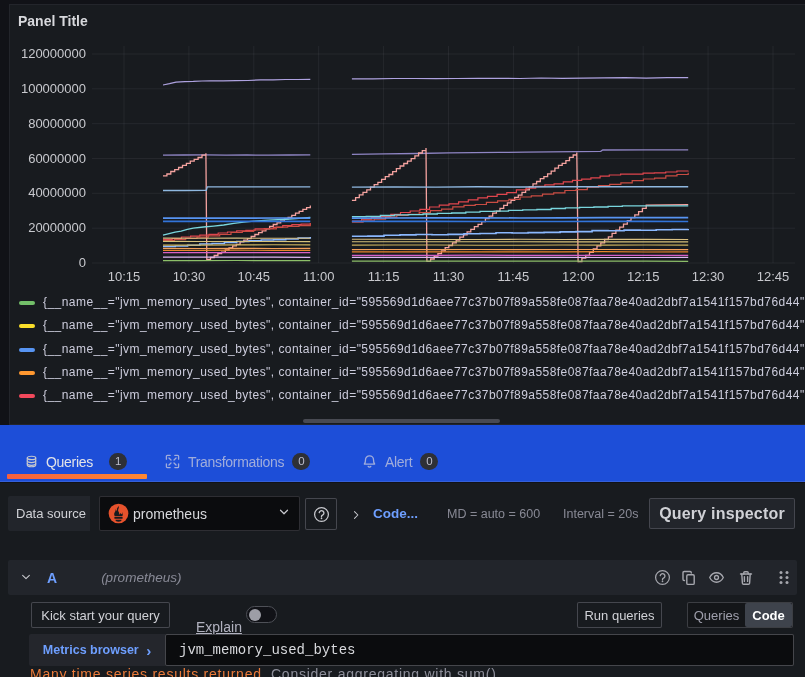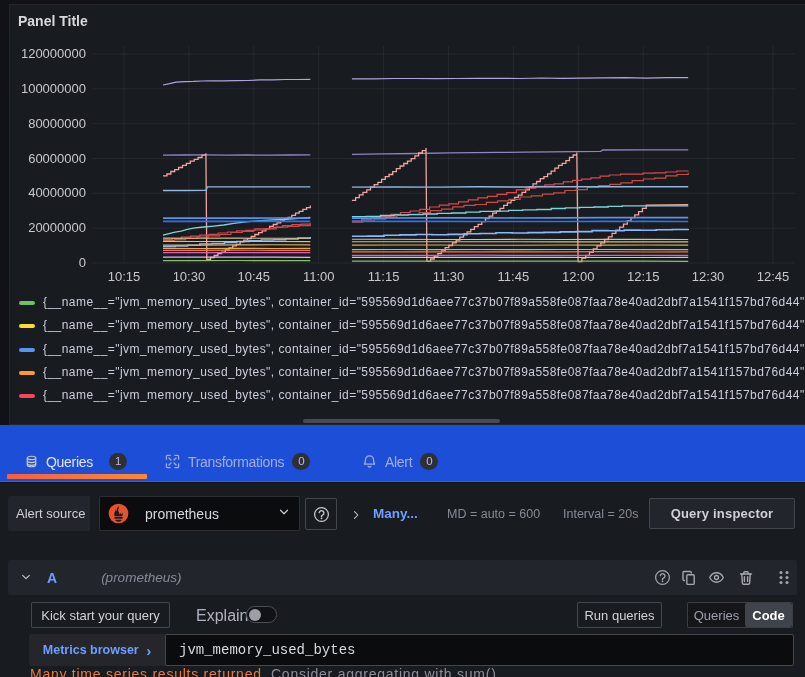--- a/index.html
+++ b/index.html
@@ -33,53 +33,53 @@
     background:linear-gradient(90deg,#f55f3e 0%,#ff8833 100%); border-radius:1px; }
 
   
   .lower { left:0; top:483px; width:805px; height:194px; background:#181b1f; }
 
   .dslabel { left:8px; top:13px; width:82px; height:35px; background:#22252b;
     border-radius:2px 0 0 2px; font-size:13px; font-weight:500; color:#d0d1d6;
     display:flex; align-items:center; padding-left:8px; }
   .dsselect { left:99px; top:13px; width:201px; height:35px; background:#0b0c0e;
     border:1px solid rgba(204,204,220,0.18); border-radius:2px; display:flex;
-    align-items:center; padding:0 8px; gap:16px; font-size:14px; color:#d8d9dd; }
+    align-items:center; padding:0 8px; gap:4px; font-size:14px; color:#d8d9dd; }
   .dschev { margin-left:auto; }
   .helpbtn { left:305px; top:15px; width:32px; height:32px; background:#181b1f;
     border:1px solid rgba(204,204,220,0.25); border-radius:2px; display:flex;
     align-items:center; justify-content:center; }
   .qopts { left:0; top:13px; height:35px; width:805px; }
   .qopts span { position:absolute; top:10px; }
   .qopts .qchev { left:350px; top:11px; }
   .qname { left:373px; color:#6e9fff; font-weight:600; font-size:13.5px; }
   .qmeta { color:rgba(204,204,220,0.62); font-size:12.5px; top:11px !important; }
   .qmd { left:447px; }
   .qint { left:563px; }
   .qinspect { left:649px; top:15px; width:146px; height:31px; background:#22252b;
     border:1px solid rgba(204,204,220,0.20); border-radius:2px; color:#d0d1d6;
-    font-size:13px; font-weight:700; letter-spacing:0.2px; display:flex; align-items:center; justify-content:center; }
+    font-size:16px; font-weight:700; letter-spacing:0.2px; display:flex; align-items:center; justify-content:center; }
 
   .qheader { left:8px; top:77px; width:789px; height:35px; background:#22252b;
     border-radius:2px; display:flex; align-items:center; }
   .qh-chev { margin-left:12px; }
   .qh-a { margin-left:15px; color:#6e9fff; font-weight:700; font-size:14px; }
   .qh-ds { margin-left:44px; color:rgba(204,204,220,0.6); font-style:italic; font-size:13.5px; }
   .qh-icons { margin-left:auto; margin-right:6px; display:flex; align-items:center; }
   .qh-icons svg:nth-child(2) { margin-left:10px; }
   .qh-icons svg:nth-child(3) { margin-left:11px; }
   .qh-icons svg:nth-child(4) { margin-left:13px; }
   .qh-icons svg:nth-child(5) { margin-left:23px; }
 
   .row2 { left:0; top:119px; width:805px; height:27px; }
   .kick { position:absolute; left:31px; top:0; width:139px; height:26px;
     border:1px solid rgba(204,204,220,0.25); border-radius:2px; background:#181b1f;
     color:#d0d1d6; font-size:13px; font-weight:500; display:flex; align-items:center;
     justify-content:center; }
-  .explain { position:absolute; left:196px; top:5px; font-size:16px; color:rgba(204,204,220,0.85); }
+  .explain { position:absolute; left:196px; top:17px; font-size:14px; color:rgba(204,204,220,0.85);text-decoration:underline; }
   .toggle { position:absolute; left:246px; top:4px; width:31px; height:17px;
     background:#111217; border:1px solid #4e5057; border-radius:9px; }
   .toggle .knob { position:absolute; left:2px; top:1.5px; width:12px; height:12px;
     border-radius:50%; background:#9d9ea6; }
   .runq { position:absolute; left:577px; top:0; width:85px; height:26px;
     border:1px solid rgba(204,204,220,0.25); border-radius:2px; background:#181b1f;
     color:#d0d1d6; font-size:13px; font-weight:500; display:flex; align-items:center;
     justify-content:center; }
   .bcgroup { position:absolute; left:687px; top:0; width:106px; height:26px;
     border:1px solid rgba(204,204,220,0.22); border-radius:2px; background:#141619;
@@ -243,21 +243,21 @@
           <path d="M6.6 13.2 a1.6 1.6 0 0 0 2.8 0"></path>
         </g>
       </svg>
       <span>Alert</span>
       <span class="badge">0</span>
     </div>
     <div class="underline"></div>
   </div>
 
   <div class="abs lower">
-    <div class="abs dslabel">Alert source</div>
+    <div class="abs dslabel">Data source</div>
     <div class="abs dsselect">
       <svg width="21" height="21" viewBox="0 0 32 32">
         <circle cx="16" cy="16" r="15" fill="#e6522c"></circle>
         <path fill="#181b1f" d="M16 4.5 c1.5 3 -1 4.5 -0.6 7 c0.3 1.8 1.6 2.7 1.7 4.2 c0.1 1.4 -0.8 2.3 -0.8 2.3 s2.6 -0.6 2.9 -3 c0.3 2 2.2 2.6 2.2 2.6 c0.6 -1.3 0.5 -2.5 0 -3.8 c0.8 0.9 1.2 2 1.2 3.4 c0 1 -0.3 2 -0.9 2.8 H10.3 c-0.6 -0.8 -0.9 -1.8 -0.9 -2.8 c0 -2.2 1.3 -3.4 1.9 -5 c0.5 -1.4 0.3 -2.7 0.3 -2.7 s1.2 1 1.6 3 c0.9 -1.6 0.3 -3.6 0.3 -3.6 S14.6 7 16 4.5 z"></path>
         <rect x="9.8" y="21.5" width="12.4" height="2.6" rx="0.6" fill="#181b1f"></rect>
         <path fill="#181b1f" d="M11.5 25.4 h9 v1.2 c0 0 -1.4 1.9 -4.5 1.9 s-4.5 -1.9 -4.5 -1.9 z"></path>
       </svg>
       <span>prometheus</span>
       <span class="dschev"><svg width="14" height="14" viewBox="0 0 16 16" style="color:#c8c9ce">
           <path d="M4 6 L8 10 L12 6" stroke="currentColor" fill="none" stroke-width="1.4" stroke-linecap="round" stroke-linejoin="round"></path>
@@ -267,21 +267,21 @@
       <svg width="17" height="17" viewBox="0 0 18 18" style="color:#c8c9ce">
         <circle cx="9" cy="9" r="7.3" stroke="currentColor" fill="none" stroke-width="1.3"></circle>
         <path d="M6.6 7.1 a2.5 2.5 0 1 1 3.5 2.6 c-0.8 0.35 -1.1 0.75 -1.1 1.5 v0.3" stroke="currentColor" fill="none" stroke-width="1.4" stroke-linecap="round"></path>
         <circle cx="9" cy="13.1" r="0.9" fill="currentColor"></circle>
       </svg>
     </div>
     <div class="abs qopts">
       <span class="qchev"><svg width="12" height="12" viewBox="0 0 16 16" style="color:#c8c9ce">
           <path d="M6 3.5 L10.5 8 L6 12.5" stroke="currentColor" fill="none" stroke-width="1.4" stroke-linecap="round" stroke-linejoin="round"></path>
         </svg></span>
-      <span class="qname">Many...</span>
+      <span class="qname">Code...</span>
       <span class="qmeta qmd">MD = auto = 600</span>
       <span class="qmeta qint">Interval = 20s</span>
     </div>
     <div class="abs qinspect">Query inspector</div>
 
     <div class="abs qheader">
       <span class="qh-chev"><svg width="12" height="12" viewBox="0 0 16 16" style="color:#c8c9ce">
           <path d="M3.5 5.8 L8 10.3 L12.5 5.8" stroke="currentColor" fill="none" stroke-width="1.4" stroke-linecap="round" stroke-linejoin="round"></path>
         </svg></span>
       <span class="qh-a">A</span>

